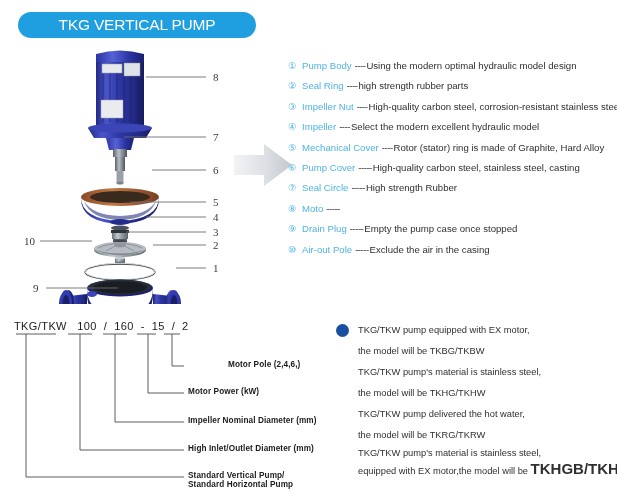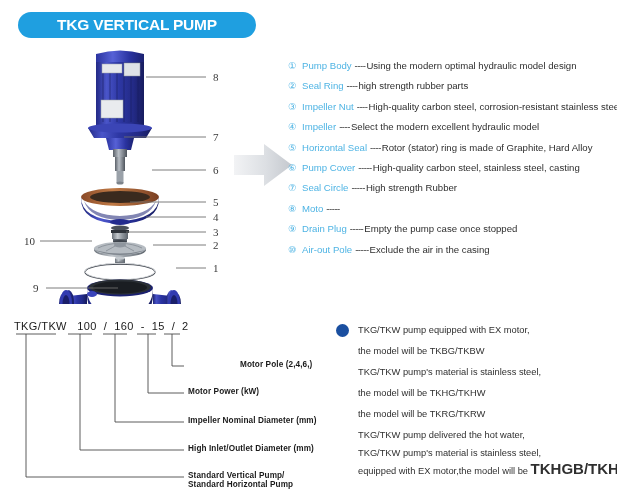--- a/index.html
+++ b/index.html
@@ -25,21 +25,21 @@
     height: 26px;
     background: #1f9fe0;
     border-radius: 13px;
     display: flex;
     align-items: center;
     justify-content: center;
   }
   #title-banner .txt {
     color: #ffffff;
     font-size: 15.5px;
-    font-weight: bold;
+    font-weight: normal;
     letter-spacing: -0.2px;
     white-space: nowrap;
   }
 
   
   #diagram {
     position: absolute;
     left: 0px;
     top: 42px;
     width: 240px;
@@ -368,21 +368,21 @@
     <span class="legend-desc">High-quality carbon steel, corrosion-resistant stainless steel</span>
   </div>
   <div class="legend-row">
     <span class="legend-num">④</span>
     <span class="legend-name">Impeller</span>
     <span class="legend-dash">----</span>
     <span class="legend-desc">Select the modern excellent hydraulic model</span>
   </div>
   <div class="legend-row">
     <span class="legend-num">⑤</span>
-    <span class="legend-name">Horizontal Seal</span>
+    <span class="legend-name">Mechanical Cover</span>
     <span class="legend-dash">----</span>
     <span class="legend-desc">Rotor (stator) ring is made of Graphite, Hard Alloy</span>
   </div>
   <div class="legend-row">
     <span class="legend-num">⑥</span>
     <span class="legend-name">Pump Cover</span>
     <span class="legend-dash">-----</span>
     <span class="legend-desc">High-quality carbon steel, stainless steel, casting</span>
   </div>
   <div class="legend-row">
@@ -437,35 +437,35 @@
       <path d="M148 28 L148 87 L184 87"></path>
 
       <path d="M115 28 L115 116 L184 116"></path>
 
       <path d="M80 28 L80 144 L184 144"></path>
 
       <path d="M26 28 L26 171 L184 171"></path>
     </g>
   </svg>
 
-  <div class="model-label" style="left:196px; top:54px;padding-left:44px;">Motor Pole (2,4,6,)</div>
+  <div class="model-label" style="left:184px; top:54px;padding-left:44px;">Motor Pole (2,4,6,)</div>
   <div class="model-label" style="left:188px; top:81px;">Motor Power  (kW)</div>
   <div class="model-label" style="left:188px; top:110px;">Impeller Nominal Diameter (mm)</div>
   <div class="model-label" style="left:188px; top:138px;">High Inlet/Outlet Diameter (mm)</div>
   <div class="model-label" style="left:188px; top:165px;">
     <span class="l2">Standard Vertical  Pump/</span>
     <span class="l2">Standard  Horizontal Pump</span>
   </div>
 </div>
 
 <div id="notes">
   <div id="notes-dot"></div>
   <div class="note-line">TKG/TKW pump equipped with EX motor,</div>
   <div class="note-line">the model will be TKBG/TKBW</div>
   <div class="note-line">TKG/TKW pump's material is stainless steel,</div>
   <div class="note-line">the model will be TKHG/TKHW</div>
+  <div class="note-line">TKG/TKW pump delivered the hot water,</div>
   <div class="note-line">the model will be TKRG/TKRW</div>
-  <div class="note-line">TKG/TKW pump delivered the hot water,</div>
   <div class="note-line tight">TKG/TKW pump's material is stainless steel,</div>
   <div class="note-line tight">
     <span>equipped with EX motor,the model will be </span><b>TKHGB/TKHWB</b>
   </div>
 </div>
 
 </body></html>

